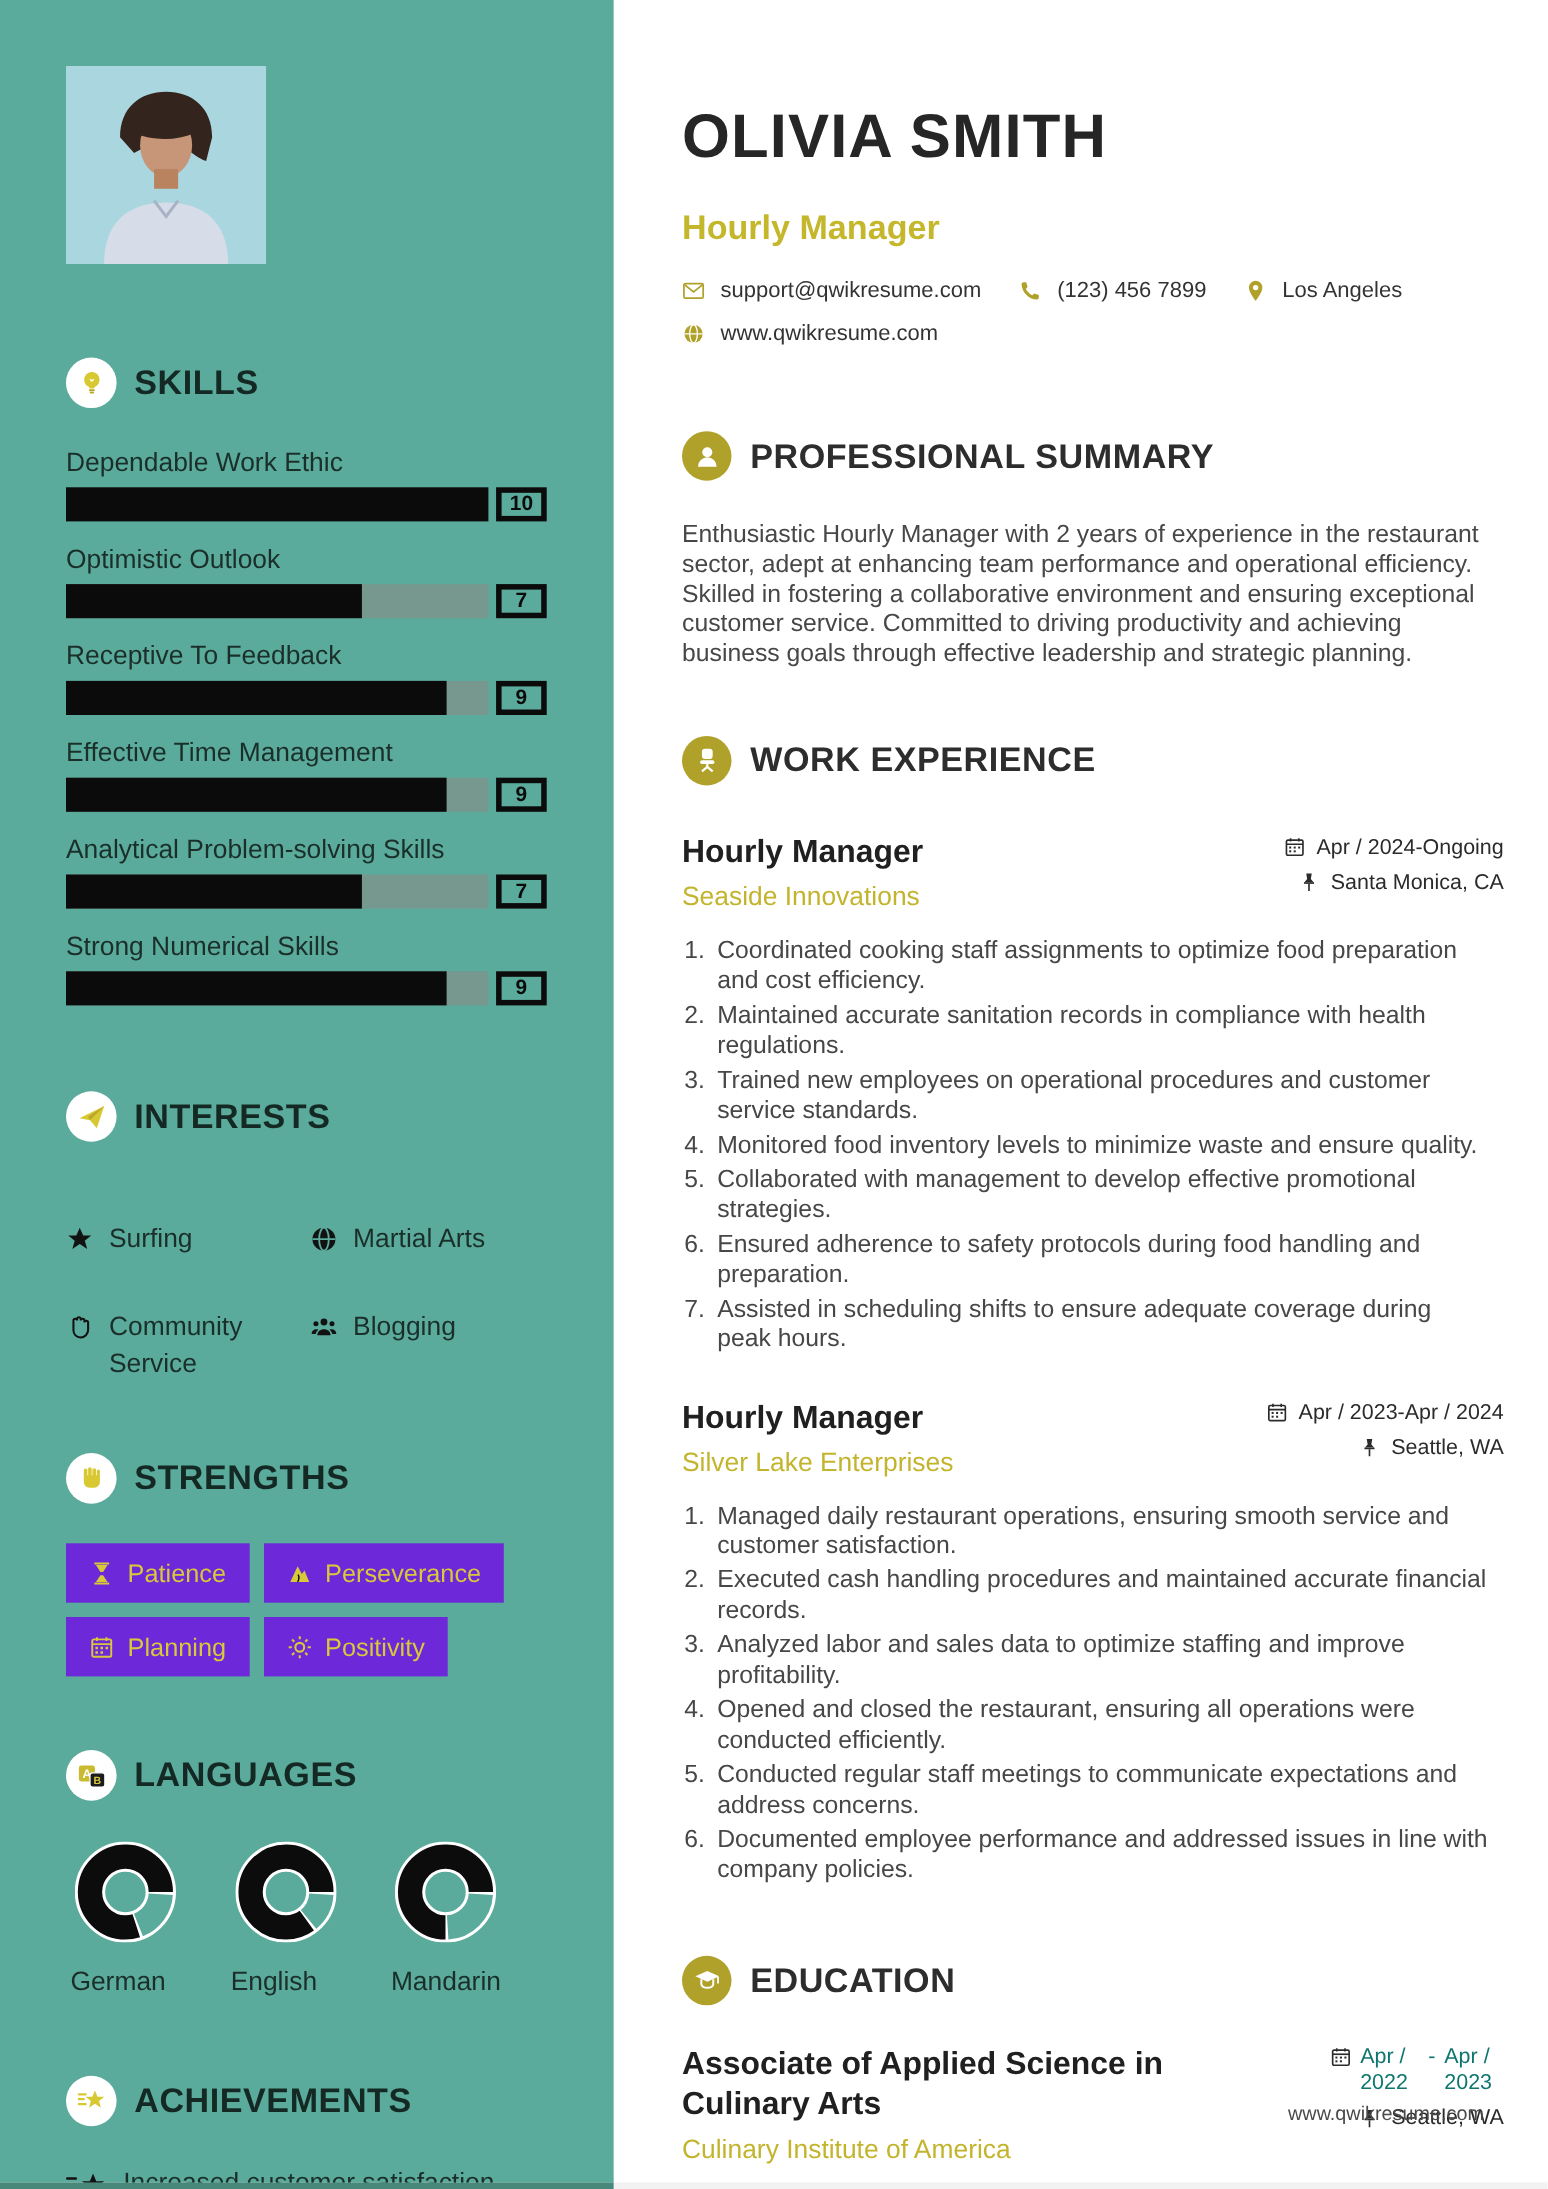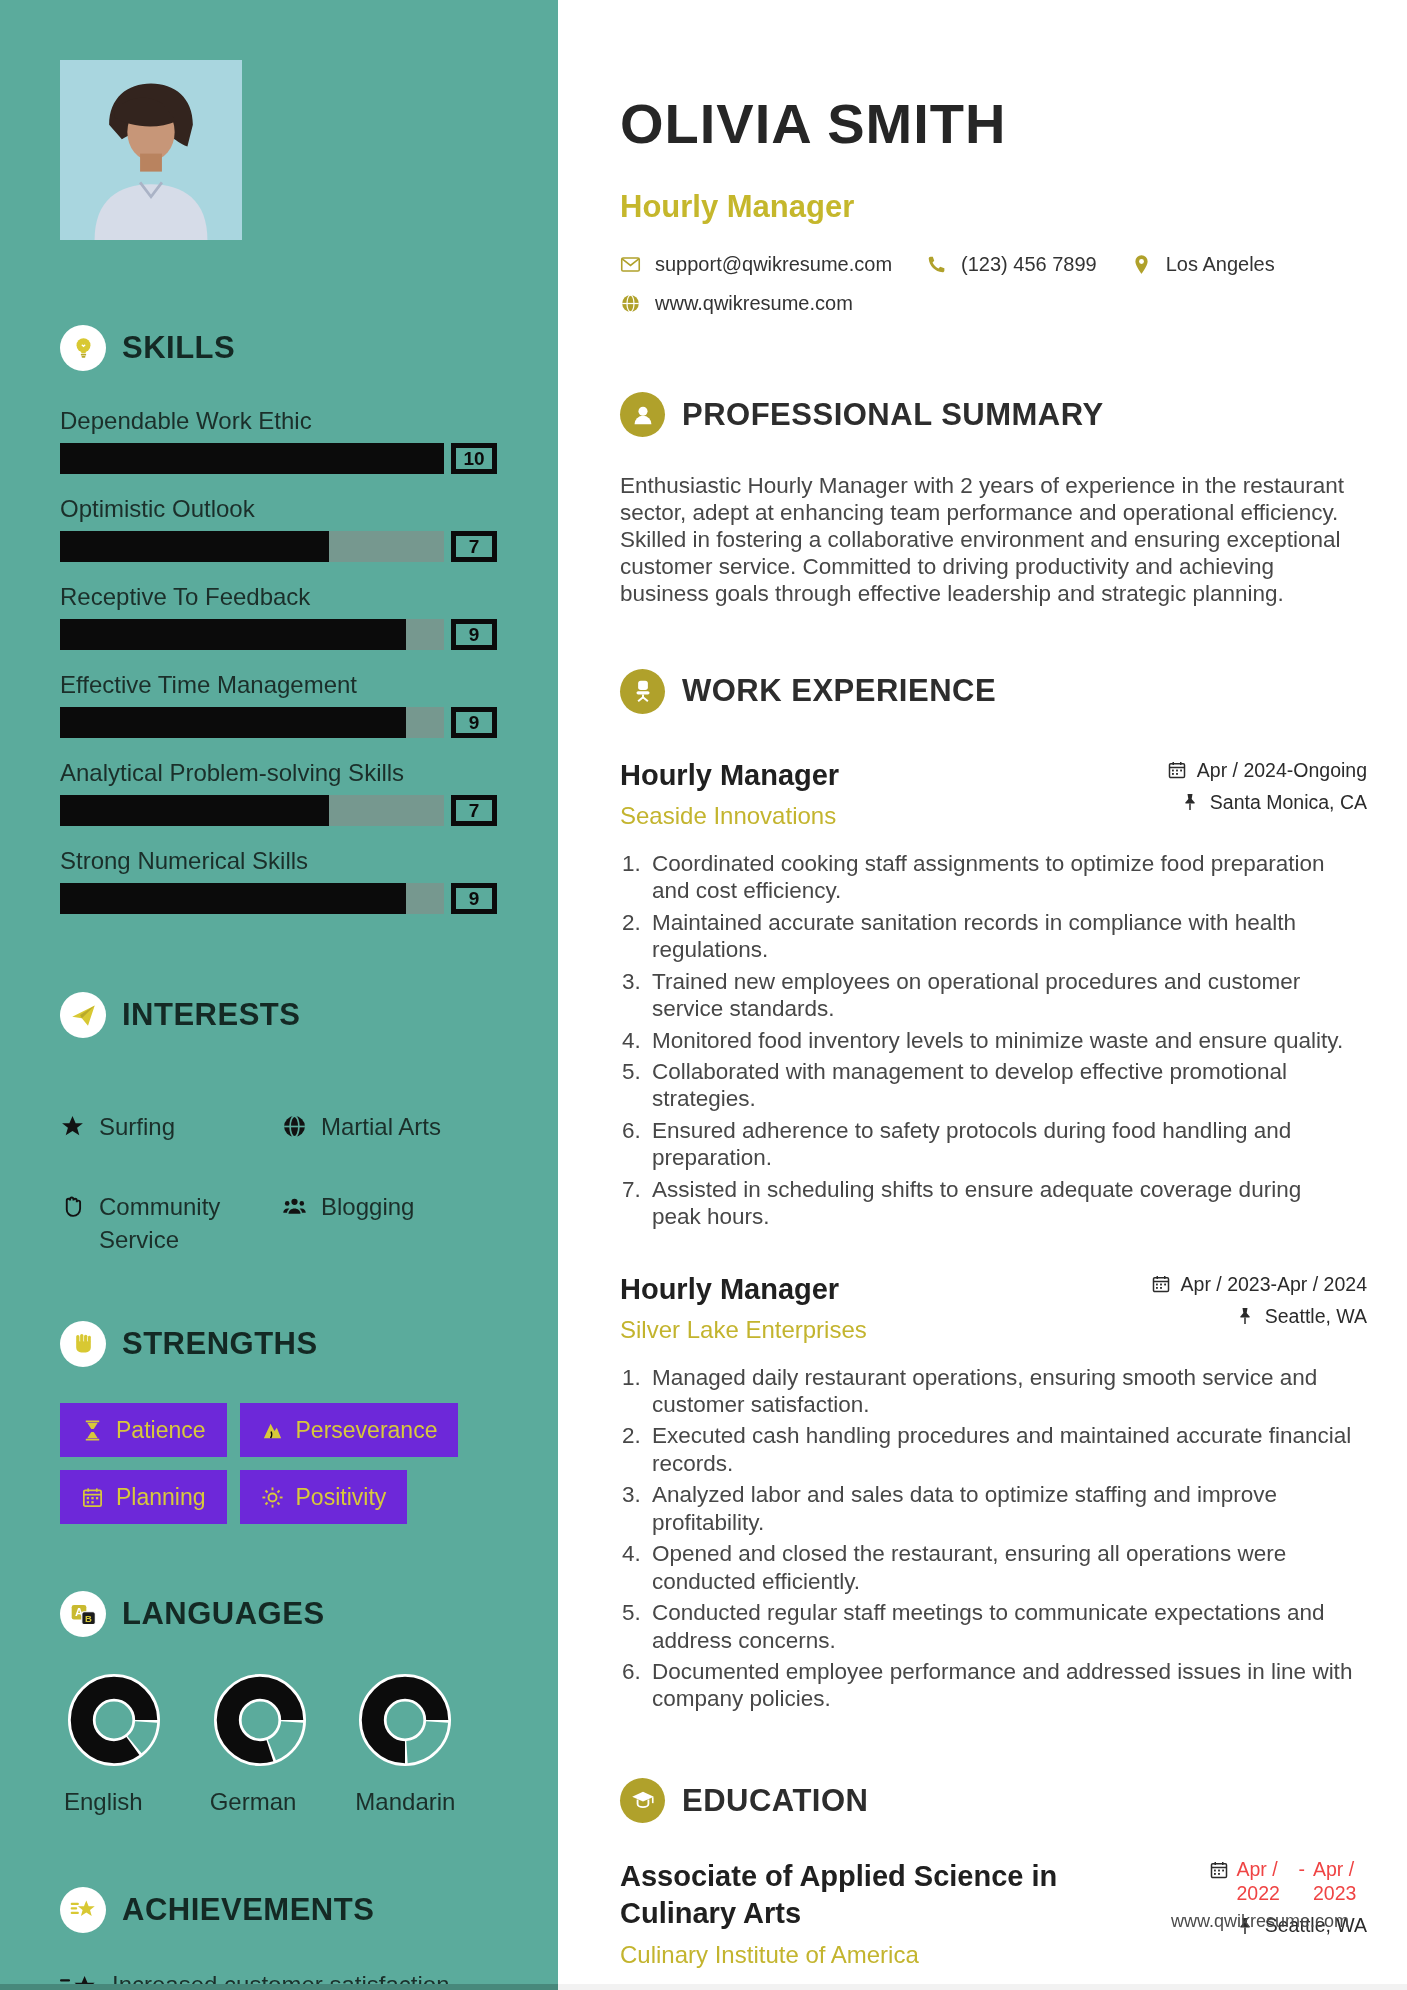--- a/index.html
+++ b/index.html
@@ -72,21 +72,21 @@
   .job-role{font-size:29px;font-weight:700;color:#202020;}
   .job-company{font-size:24px;color:#c3b42e;margin-top:10px;}
   .meta{display:flex;flex-direction:column;align-items:flex-end;gap:9px;}
   .meta-row{display:flex;align-items:center;gap:10px;font-size:19.5px;color:#2b2b2b;}
   .meta-row svg{width:20px;height:20px;}
   ol.bullets{margin:20px 12px 0 0;padding:0;list-style:none;counter-reset:b;}
   ol.bullets li{counter-increment:b;position:relative;padding-left:32px;
     font-size:22.5px;color:#474747;line-height:1.22;margin-bottom:4px;max-width:730px;}
   ol.bullets li::before{content:counter(b) ".";position:absolute;left:2px;}
   .edu-degree{font-size:29px;font-weight:700;color:#202020;line-height:1.25;max-width:440px;}
-  .edu-dates{display:flex;align-items:flex-start;gap:8px;font-size:19.5px;color:#ef4444;}
+  .edu-dates{display:flex;align-items:flex-start;gap:8px;font-size:19.5px;color:#0f766e;}
   .edu-dates svg{width:20px;height:20px;margin-top:2px;}
   .edu-date{width:54px;line-height:1.2;}
   .edu-dash{margin-top:0;}
   .edu-desc{font-size:22.5px;color:#474747;line-height:1.25;margin-top:14px;max-width:730px;}
   .main-footer{position:absolute;right:58px;bottom:52px;font-size:18px;color:#4a4a4a;}
   
   .bottom-strip{position:absolute;left:0;bottom:0;width:558px;height:6px;background:#47887b;}
   .bottom-strip-r{position:absolute;left:558px;right:0;bottom:0;height:6px;background:#f2f2f2;}
 </style>
 </head>
@@ -293,32 +293,32 @@
               <rect x="10.5" y="9.5" width="12" height="11.5" rx="2" fill="#1c1c1c" stroke="#ffffff" stroke-width="1"></rect>
               <text x="16.5" y="18.4" font-size="8.5" font-weight="bold" fill="#d8c93a" text-anchor="middle" font-family="Liberation Sans, sans-serif">B</text>
             </svg>
         </span>
         <h2 class="sec-title">LANGUAGES</h2>
       </div>
       <div class="donuts">
         <div class="donut-col">
           <svg class="donut" viewBox="0 0 100 100">
             <circle class="d-white" cx="50" cy="50" r="35" pathLength="100" fill="none" stroke="#ffffff" stroke-width="30"></circle>
-            <circle class="d-gap" cx="50" cy="50" r="35" pathLength="100" fill="none" stroke="#5BAB9C" stroke-width="24" stroke-dasharray="13 87" stroke-dashoffset="-1"></circle>
-            <circle class="d-arc" cx="50" cy="50" r="35" pathLength="100" fill="none" stroke="#0c0c0c" stroke-width="24" stroke-dasharray="0 15 85"></circle>
-          </svg>
-          <div class="donut-label">English</div>
+            <circle class="d-gap" cx="50" cy="50" r="35" pathLength="100" fill="none" stroke="#5BAB9C" stroke-width="24" stroke-dasharray="18 82" stroke-dashoffset="-1"></circle>
+            <circle class="d-arc" cx="50" cy="50" r="35" pathLength="100" fill="none" stroke="#0c0c0c" stroke-width="24" stroke-dasharray="0 20 80"></circle>
+          </svg>
+          <div class="donut-label">German</div>
         </div>
         <div class="donut-col">
           <svg class="donut" viewBox="0 0 100 100">
             <circle class="d-white" cx="50" cy="50" r="35" pathLength="100" fill="none" stroke="#ffffff" stroke-width="30"></circle>
-            <circle class="d-gap" cx="50" cy="50" r="35" pathLength="100" fill="none" stroke="#5BAB9C" stroke-width="24" stroke-dasharray="18 82" stroke-dashoffset="-1"></circle>
-            <circle class="d-arc" cx="50" cy="50" r="35" pathLength="100" fill="none" stroke="#0c0c0c" stroke-width="24" stroke-dasharray="0 20 80"></circle>
-          </svg>
-          <div class="donut-label">German</div>
+            <circle class="d-gap" cx="50" cy="50" r="35" pathLength="100" fill="none" stroke="#5BAB9C" stroke-width="24" stroke-dasharray="13 87" stroke-dashoffset="-1"></circle>
+            <circle class="d-arc" cx="50" cy="50" r="35" pathLength="100" fill="none" stroke="#0c0c0c" stroke-width="24" stroke-dasharray="0 15 85"></circle>
+          </svg>
+          <div class="donut-label">English</div>
         </div>
         <div class="donut-col">
           <svg class="donut" viewBox="0 0 100 100">
             <circle class="d-white" cx="50" cy="50" r="35" pathLength="100" fill="none" stroke="#ffffff" stroke-width="30"></circle>
             <circle class="d-gap" cx="50" cy="50" r="35" pathLength="100" fill="none" stroke="#5BAB9C" stroke-width="24" stroke-dasharray="23 77" stroke-dashoffset="-1"></circle>
             <circle class="d-arc" cx="50" cy="50" r="35" pathLength="100" fill="none" stroke="#0c0c0c" stroke-width="24" stroke-dasharray="0 25 75"></circle>
           </svg>
           <div class="donut-label">Mandarin</div>
         </div>
       </div>

